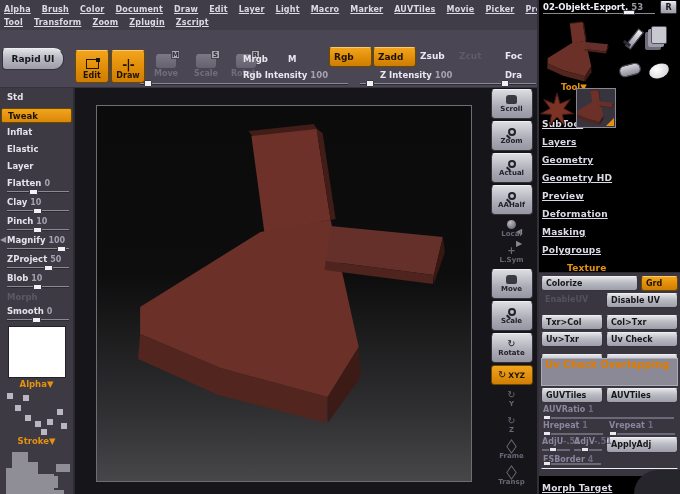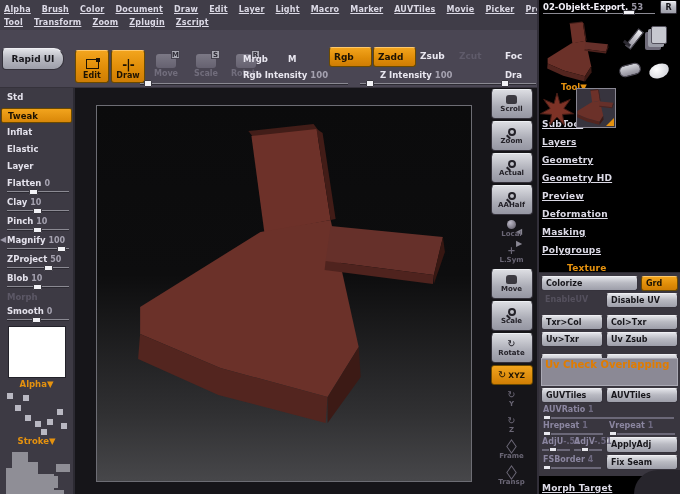--- a/index.html
+++ b/index.html
@@ -484,21 +484,21 @@
       <div class="dis">EnableUV</div>
       <div class="tb btn-light w2">Disable UV</div>
     </div>
     <div class="spacer"></div>
     <div class="trow">
       <div class="tb btn-light w1">Txr&gt;Col</div>
       <div class="tb btn-light w2">Col&gt;Txr</div>
     </div>
     <div class="trow">
       <div class="tb btn-light w1">Uv&gt;Txr</div>
-      <div class="tb btn-light w2">Uv Zsub</div>
+      <div class="tb btn-light w2">Uv Check</div>
     </div>
     <div class="spacer"></div>
     <div class="trow">
       <div class="tb btn-light w1"></div>
       <div class="tb btn-light w2"></div>
       <div class="tooltip">Uv Check Overlapping</div>
     </div>
     <div class="trow">
       <div class="tb btn-light w1">Uvs</div>
       <div class="tb btn-light w2">UVTile</div>
@@ -524,21 +524,21 @@
       <div class="srow" style="width:62px; margin:0;">
         <span class="lab" style="left:1px;"><span>AdjU</span><span class="val">-.51</span></span>
         <span class="lab" style="left:33px;"><span>AdjV</span><span class="val">-.51</span></span>
         <span class="strk" style="left:1px; width:28px;"></span>
           <span class="shandle" style="left:8px;"></span>
         <span class="strk" style="left:33px; width:28px;"></span>
           <span class="shandle" style="left:40px;"></span>
       </div>
       <div class="tb btn-light w2">ApplyAdj</div>
     </div>
-    <div class="trow" style="height:15px;">
+    <div class="trow" style="height:15px;flex-direction:column;">
       <div class="srow" style="width:62px; margin:0;">
         <span class="lab" style="left:2px;"><span>FSBorder</span> <span class="val">4</span></span>
         <span class="strk" style="left:2px; width:58px;"></span>
           <span class="shandle" style="left:2px;"></span>
       </div>
       <div class="tb btn-light w2">Fix Seam</div>
     </div>
   </div>
 
   <div class="pm-item morph"><span>Morph Target</span></div>

